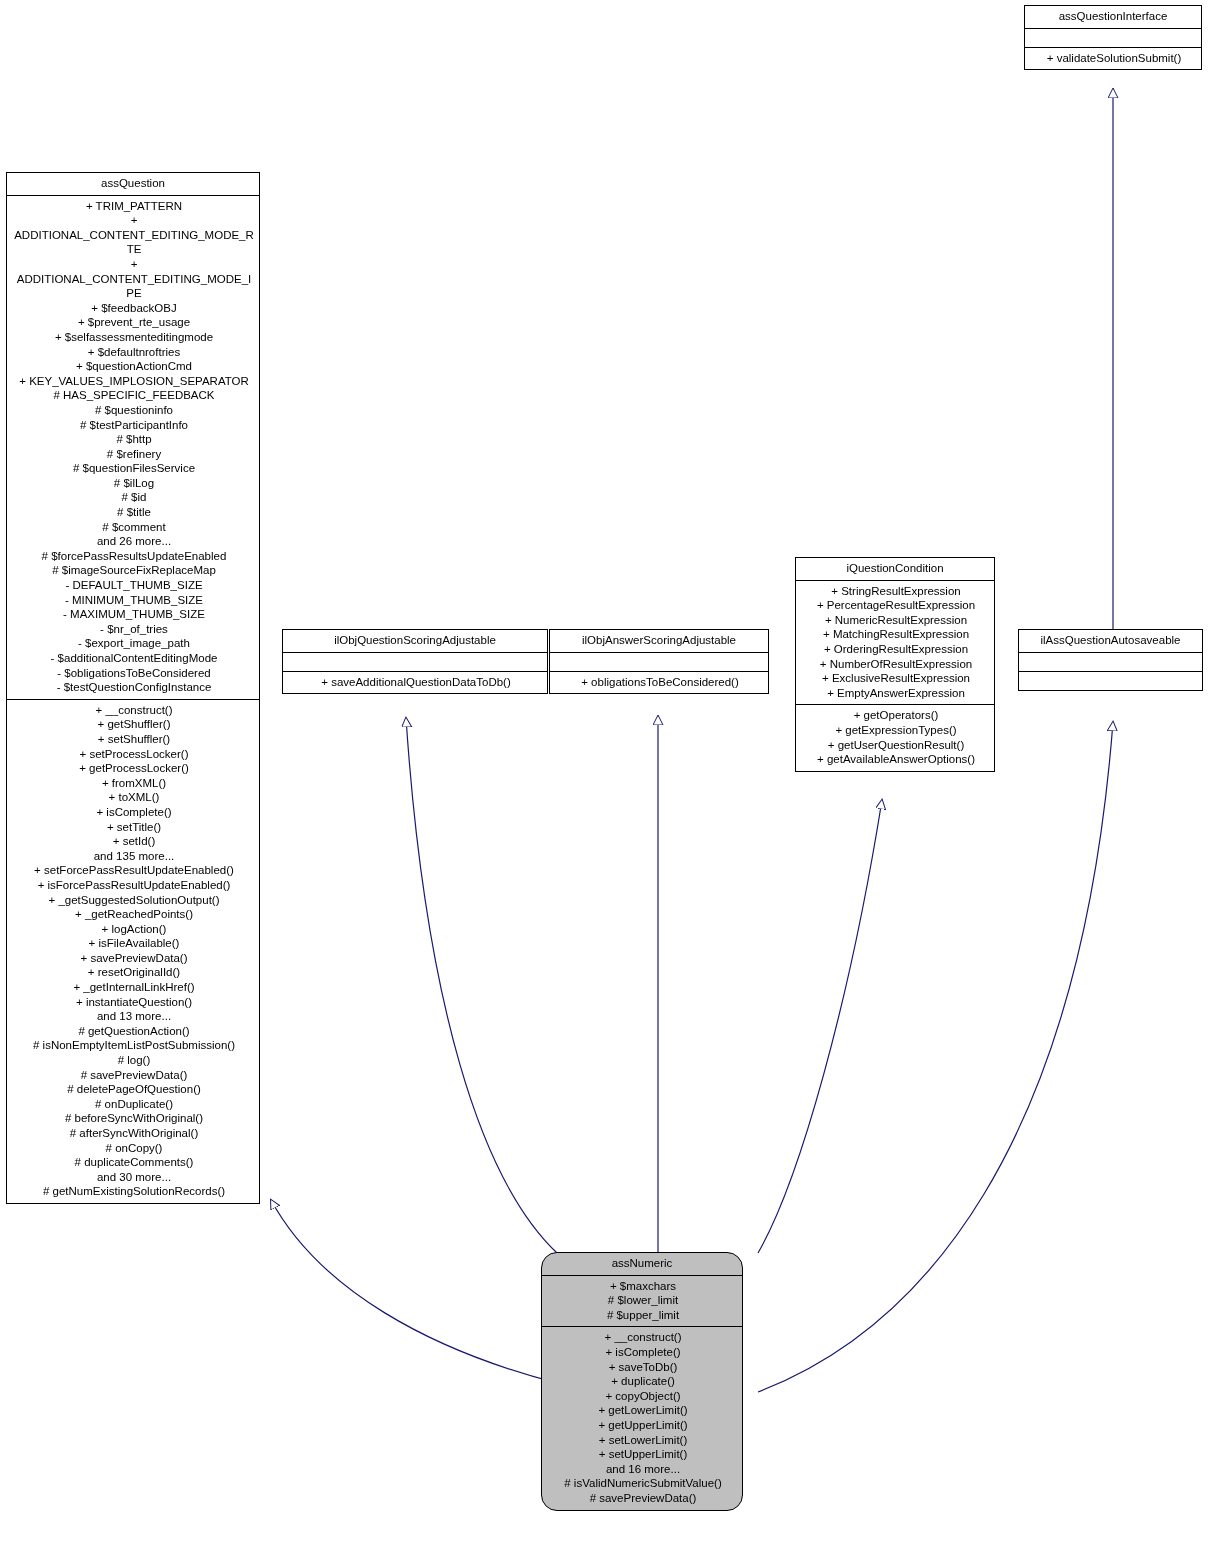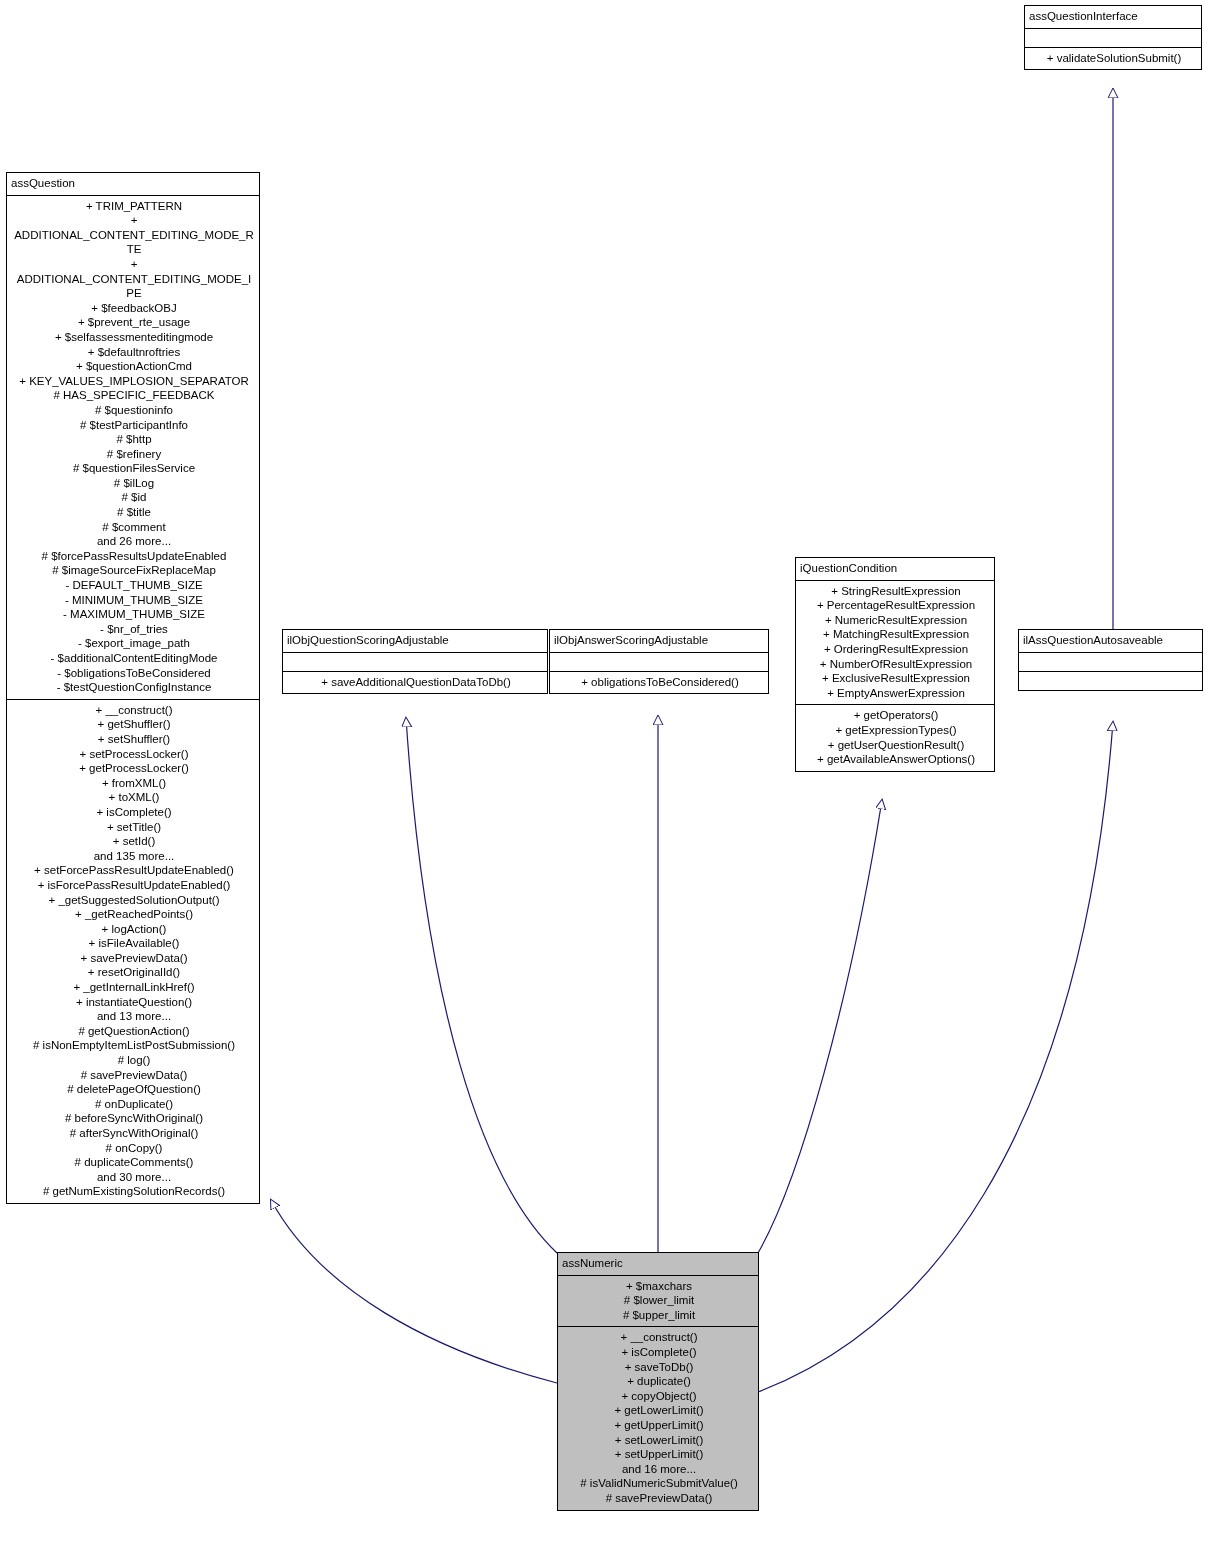--- a/index.html
+++ b/index.html
@@ -33,21 +33,21 @@
     background: #ffffff;
     font-size: 11.5px;
     line-height: 14.6px;
     color: #000000;
     z-index: 5;
   }
   .uml-class.filled {
     background: #bfbfbf;
   }
   .uml-title {
-    text-align: left;
+    text-align: center;
     padding: 3px 4px 4px 4px;
     white-space: nowrap;
     font-size: 11.5px;
     line-height: 14.6px;
   }
   .uml-sep {
     border-top: 1px solid #000000;
     height: 0;
     font-size: 0;
     line-height: 0;
@@ -217,21 +217,21 @@
   </div>
 
   <div class="uml-class" style="left:1018px; top:629px; width:185px;">
     <div class="uml-title">ilAssQuestionAutosaveable</div>
     <div class="uml-sep"></div>
     <div class="uml-compartment empty"></div>
     <div class="uml-sep"></div>
     <div class="uml-compartment empty"></div>
   </div>
 
-  <div class="uml-class filled" style="left:557px; top:1252px; width:202px;">
+  <div class="uml-class filled" style="left:541px; top:1252px; width:202px;border-radius:16px;">
     <div class="uml-title">assNumeric</div>
     <div class="uml-sep"></div>
     <div class="uml-compartment">
       <div class="uml-row">+ $maxchars</div>
       <div class="uml-row"># $lower_limit</div>
       <div class="uml-row"># $upper_limit</div>
     </div>
     <div class="uml-sep"></div>
     <div class="uml-compartment">
       <div class="uml-row">+ __construct()</div>

